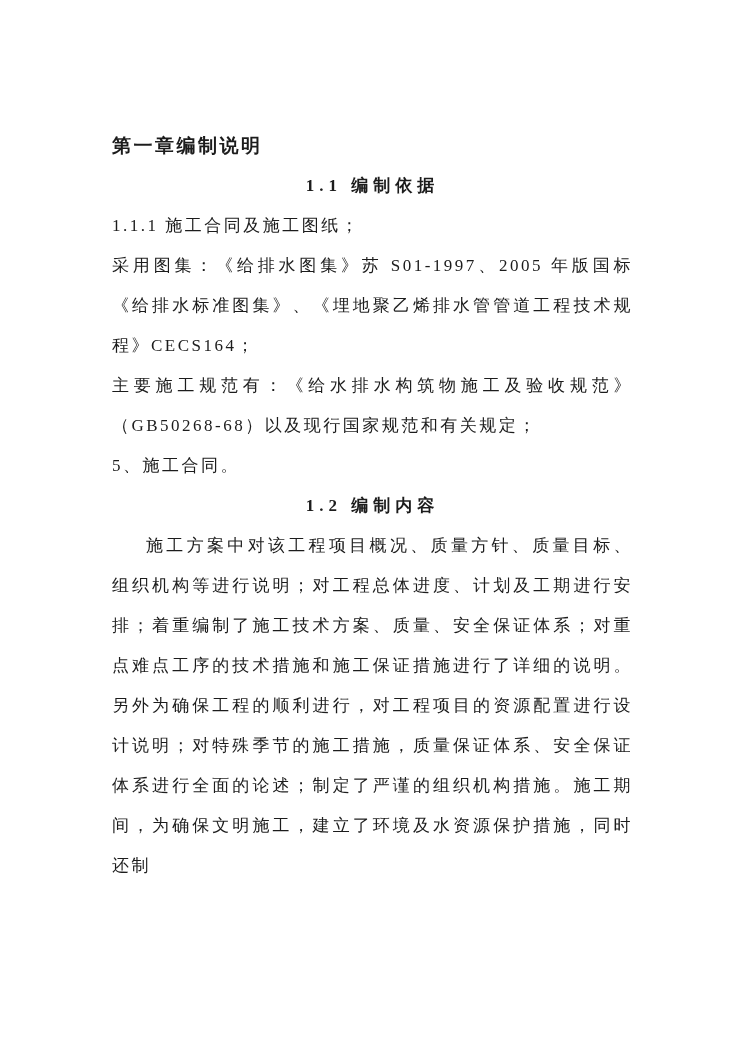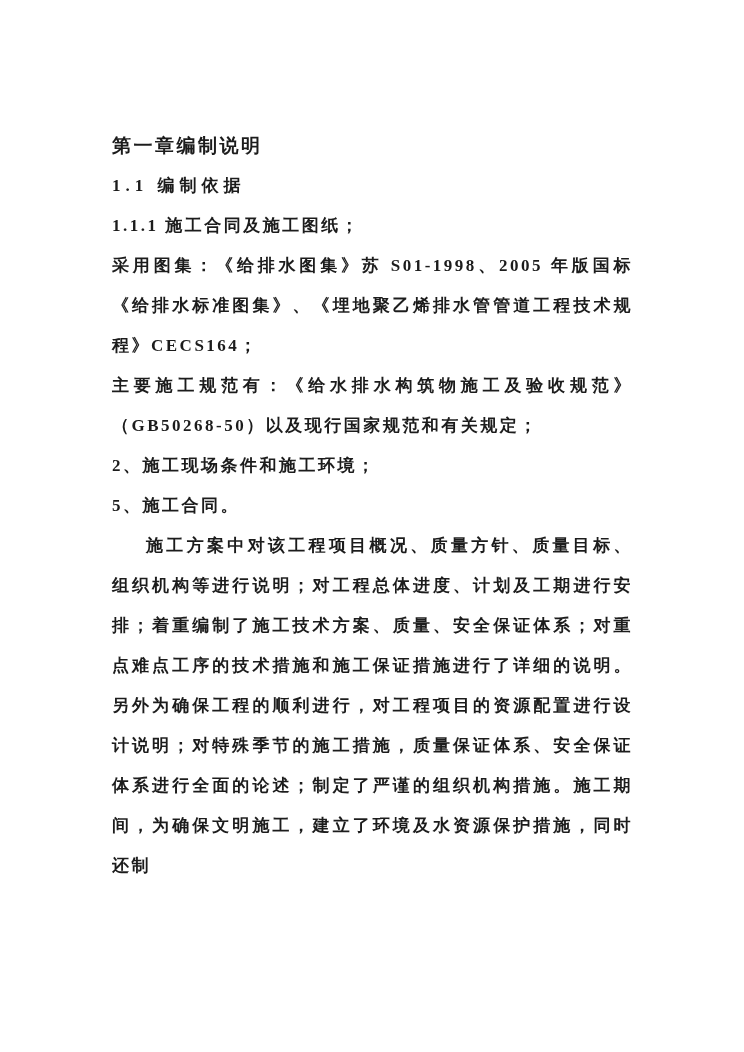--- a/index.html
+++ b/index.html
@@ -28,25 +28,25 @@
     font-weight: bold;
     letter-spacing: 2.5px;
     line-height: 40px;
     text-align: left;
   }
   .section-heading {
     font-size: 17px;
     font-weight: bold;
     letter-spacing: 5px;
     line-height: 40px;
-    text-align: left;
+    text-align: center;
   }
   .para {
     font-size: 17px;
-    font-weight: bold;
+    font-weight: normal;
     letter-spacing: 2.5px;
     line-height: 40px;
     text-align: justify;
     text-justify: inter-character;
   }
   .para.indent-first {
     text-indent: 34px;
   }
 </style>
 </head>
@@ -56,27 +56,27 @@
   <div class="content">
 
     <h1 class="chapter-heading">第一章编制说明</h1>
 
     <h2 class="section-heading">1.1 编制依据</h2>
 
     <p class="para">1.1.1 施工合同及施工图纸；</p>
 
 
 
-    <p class="para">采用图集：《给排水图集》苏 S01-1998、2005 年版国标《给排水标准图集》、《埋地聚乙烯排水管管道工程技术规程》CECS164；</p>
+    <p class="para">采用图集：《给排水图集》苏 S01-1997、2005 年版国标《给排水标准图集》、《埋地聚乙烯排水管管道工程技术规程》CECS164；</p>
 
-    <p class="para">主要施工规范有：《给水排水构筑物施工及验收规范》（GB50268-50）以及现行国家规范和有关规定；</p>
+    <p class="para">主要施工规范有：《给水排水构筑物施工及验收规范》（GB50268-68）以及现行国家规范和有关规定；</p>
 
-    <p class="para">2、施工现场条件和施工环境；</p>
 
 
 
     <p class="para">5、施工合同。</p>
 
+    <h2 class="section-heading">1.2 编制内容</h2>
 
     <p class="para indent-first">施工方案中对该工程项目概况、质量方针、质量目标、组织机构等进行说明；对工程总体进度、计划及工期进行安排；着重编制了施工技术方案、质量、安全保证体系；对重点难点工序的技术措施和施工保证措施进行了详细的说明。另外为确保工程的顺利进行，对工程项目的资源配置进行设计说明；对特殊季节的施工措施，质量保证体系、安全保证体系进行全面的论述；制定了严谨的组织机构措施。施工期间，为确保文明施工，建立了环境及水资源保护措施，同时还制</p>
 
   </div>
 </div>
 
 </body></html>

